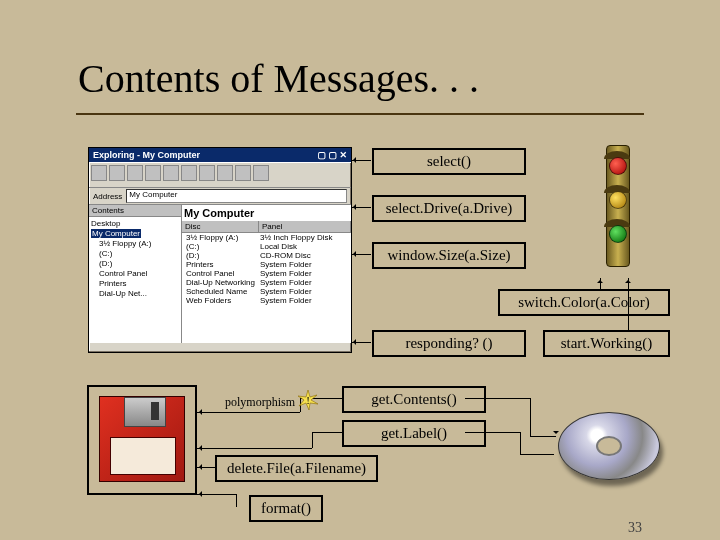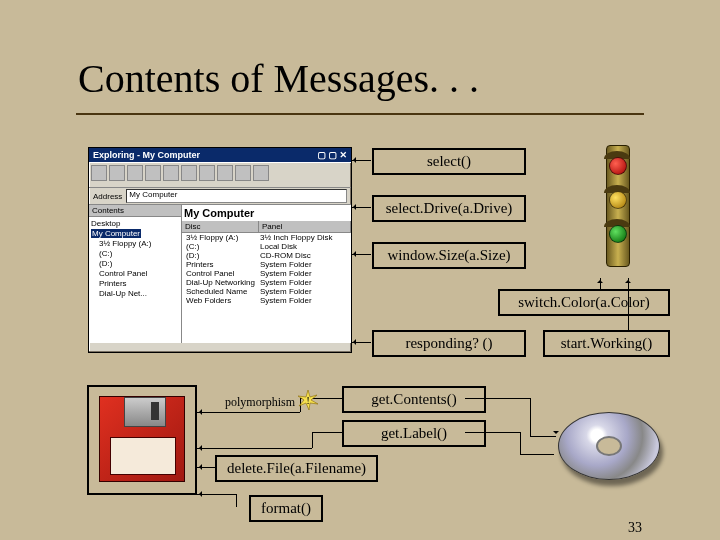--- a/index.html
+++ b/index.html
@@ -15,21 +15,21 @@
     font-size:40px;
     color:#000;
   }
   .frame{
     position:absolute;left:76px;top:113px;
     width:568px;height:1px;
     border-top:2px solid #4a3510;
   }
   .slide-number{
     position:absolute;right:78px;bottom:4px;
-    font-size:14px;color:#000000;
+    font-size:14px;color:#404040;
   }
   .msgbox{
     position:absolute;
     border:2px solid #000;
     background:#c8ba99;
     font-family:"Times New Roman",serif;
     font-size:15px;
     padding:3px 10px;
     text-align:center;
     white-space:nowrap;

